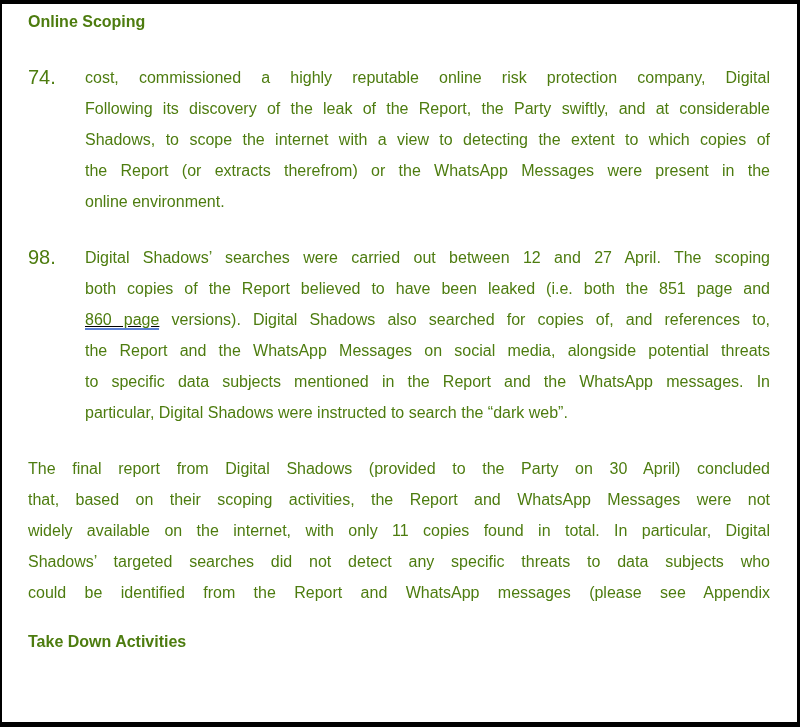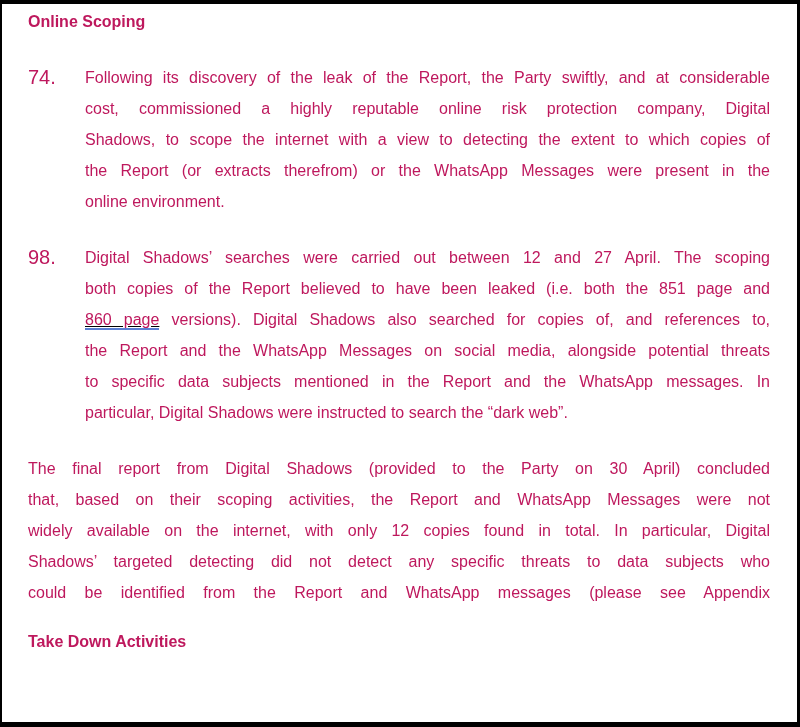--- a/index.html
+++ b/index.html
@@ -10,21 +10,21 @@
   .page {
     box-sizing: border-box;
     width: 800px;
     height: 727px;
     background: #ffffff;
     border-style: solid;
     border-color: #000000;
     border-width: 4px 3px 5px 2px;
     padding: 8px 27px 0 26px;
     font-family: "Liberation Sans", "DejaVu Sans", sans-serif;
-    color: #be185d;
+    color: #4d7c0f;
     overflow: hidden;
   }
   .heading {
     font-size: 16px;
     font-weight: bold;
     line-height: 20px;
     margin: 0;
   }
   .heading.bottom {
     margin-top: 24px;
@@ -67,43 +67,43 @@
 </head>
 <body>
 
 <div class="page">
   <h1 class="heading">Online Scoping</h1>
 
   <div id="paragraphs">
       <div class="para">
         <div class="para-num">74.</div>
         <div class="para-body">
+          <div class="pline"><span>cost, commissioned a highly reputable online risk protection company, Digital</span></div>
           <div class="pline"><span>Following its discovery of the leak of the Report, the Party swiftly, and at considerable</span></div>
-          <div class="pline"><span>cost, commissioned a highly reputable online risk protection company, Digital</span></div>
           <div class="pline"><span>Shadows, to scope the internet with a view to detecting the extent to which copies of</span></div>
           <div class="pline"><span>the Report (or extracts therefrom) or the WhatsApp Messages were present in the</span></div>
           <div class="pline last"><span>online environment.</span></div>
         </div>
       </div>
       <div class="para">
         <div class="para-num">98.</div>
         <div class="para-body">
           <div class="pline"><span>Digital Shadows’ searches were carried out between 12 and 27 April. The scoping</span></div>
           <div class="pline"><span>both copies of the Report believed to have been leaked (i.e. both the 851 page and</span></div>
           <div class="pline"><span class="uline">860 page</span><span> versions). Digital Shadows also searched for copies of, and references to,</span></div>
           <div class="pline"><span>the Report and the WhatsApp Messages on social media, alongside potential threats</span></div>
           <div class="pline"><span>to specific data subjects mentioned in the Report and the WhatsApp messages. In</span></div>
           <div class="pline last"><span>particular, Digital Shadows were instructed to search the “dark web”.</span></div>
         </div>
       </div>
       <div class="para">
         <div class="para-body">
           <div class="pline"><span>The final report from Digital Shadows (provided to the Party on 30 April) concluded</span></div>
           <div class="pline"><span>that, based on their scoping activities, the Report and WhatsApp Messages were not</span></div>
-          <div class="pline"><span>widely available on the internet, with only 12 copies found in total. In particular, Digital</span></div>
-          <div class="pline"><span>Shadows’ targeted detecting did not detect any specific threats to data subjects who</span></div>
+          <div class="pline"><span>widely available on the internet, with only 11 copies found in total. In particular, Digital</span></div>
+          <div class="pline"><span>Shadows’ targeted searches did not detect any specific threats to data subjects who</span></div>
           <div class="pline"><span>could be identified from the Report and WhatsApp messages (please see Appendix</span></div>
         </div>
       </div>
     </div>
 
   <h1 class="heading bottom">Take Down Activities</h1>
 </div>
 
 </body></html>

